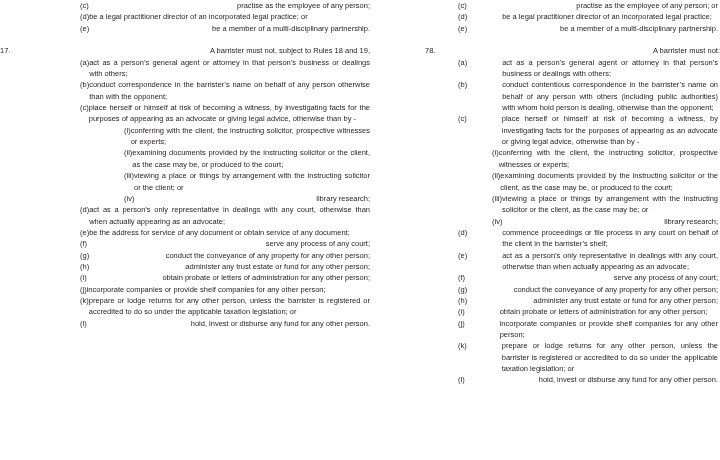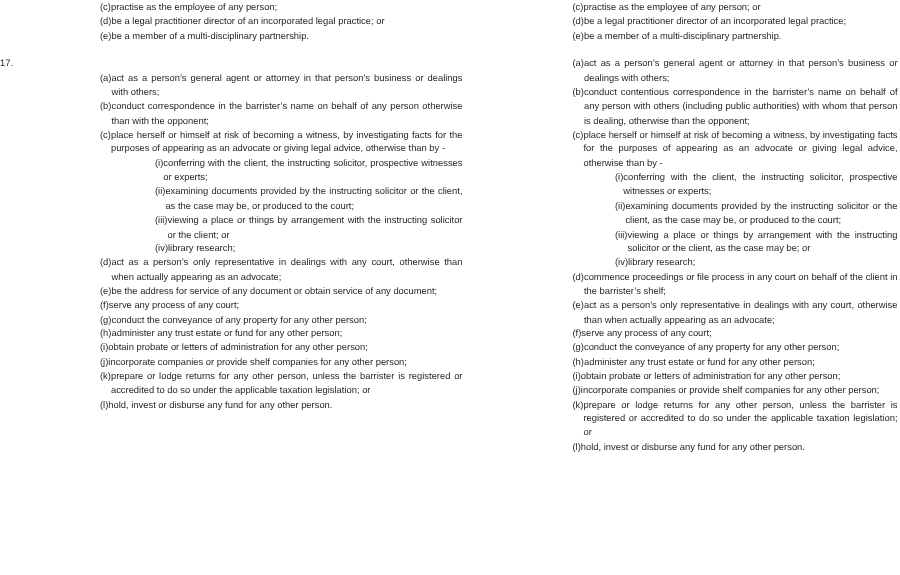--- a/index.html
+++ b/index.html
@@ -38,35 +38,35 @@
     flex: 0 0 auto;
     text-align: left;
     white-space: nowrap;
   }
   .row .body {
     flex: 1 1 auto;
     text-align: justify;
     text-justify: inter-word;
     hyphens: none;
   }
-  .row .body.nojust { text-align: left; }
+  .row .body.nojust { text-align: right; }
 
   
   .col-left .rule-num   { flex: 0 0 49px; box-sizing: border-box; }
   .col-left .lvl1 .marker { flex: 0 0 42px; padding-left: 80px; box-sizing: border-box; }
   .col-left .lvl1 .body   { padding-right: 10px; }
   .col-left .lvl1         { padding-left: 0px; }
   .col-left .lvl0 .body   { padding-right: 10px; }
   .col-left .lvl2 .marker { flex: 0 0 42px; padding-left: 124px; box-sizing: border-box; }
   .col-left .lvl2 .body   { padding-right: 10px; }
 
   
   .col-right .rule-num    { flex: 0 0 33px; padding-left: 65px; box-sizing: border-box; }
   .col-right .lvl1 .marker{ flex: 0 0 32px; padding-left: 98px; box-sizing: border-box; }
-  .col-right .lvl1 .body  { padding-right: 2px; }
+  .col-right .lvl1 .body  { padding-right: 2px; margin-left: 35px; }
   .col-right .lvl2 .marker{ flex: 0 0 35px; padding-left: 132px; box-sizing: border-box; }
   .col-right .lvl2 .body  { padding-right: 2px; }
 
   .spacer-line { height: 11.35px; }
 </style>
 </head>
 <body>
 
 <div class="page">
 
@@ -82,20 +82,21 @@
     </div>
     <div class="row lvl1">
       <div class="marker">(e)</div>
       <div class="body nojust">be a member of a multi-disciplinary partnership.</div>
     </div>
 
     <div class="spacer-line"></div>
 
     <div class="row lvl0">
       <div class="marker rule-num">17.</div>
+      <div class="body nojust">A barrister must not, subject to Rules 18 and 19,</div>
     </div>
 
     <div class="row lvl1">
       <div class="marker">(a)</div>
       <div class="body">act as a person’s general agent or attorney in that person’s business or dealings with others;</div>
     </div>
     <div class="row lvl1">
       <div class="marker">(b)</div>
       <div class="body">conduct correspondence in the barrister’s name on behalf of any person otherwise than with the opponent;</div>
     </div>
@@ -170,28 +171,32 @@
       <div class="marker">(d)</div>
       <div class="body">be a legal practitioner director of an incorporated legal practice;</div>
     </div>
     <div class="row lvl1">
       <div class="marker">(e)</div>
       <div class="body nojust">be a member of a multi-disciplinary partnership.</div>
     </div>
 
     <div class="spacer-line"></div>
 
+    <div class="row lvl0">
+      <div class="marker rule-num">78.</div>
+      <div class="body nojust">A barrister must not:</div>
+    </div>
 
     <div class="row lvl1">
       <div class="marker">(a)</div>
       <div class="body">act as a person’s general agent or attorney in that person’s business or dealings with others;</div>
     </div>
     <div class="row lvl1">
       <div class="marker">(b)</div>
-      <div class="body">conduct contentious correspondence in the barrister’s name on behalf of any person with others (including public authorities) with whom that person is dealing, otherwise than the opponent;</div>
+      <div class="body">conduct contentious correspondence in the barrister’s name on behalf of any person with others (including public authorities) with whom hold person is dealing, otherwise than the opponent;</div>
     </div>
     <div class="row lvl1">
       <div class="marker">(c)</div>
       <div class="body">place herself or himself at risk of becoming a witness, by investigating facts for the purposes of appearing as an advocate or giving legal advice, otherwise than by -</div>
     </div>
 
     <div class="row lvl2">
       <div class="marker">(i)</div>
       <div class="body">conferring with the client, the instructing solicitor, prospective witnesses or experts;</div>
     </div>

